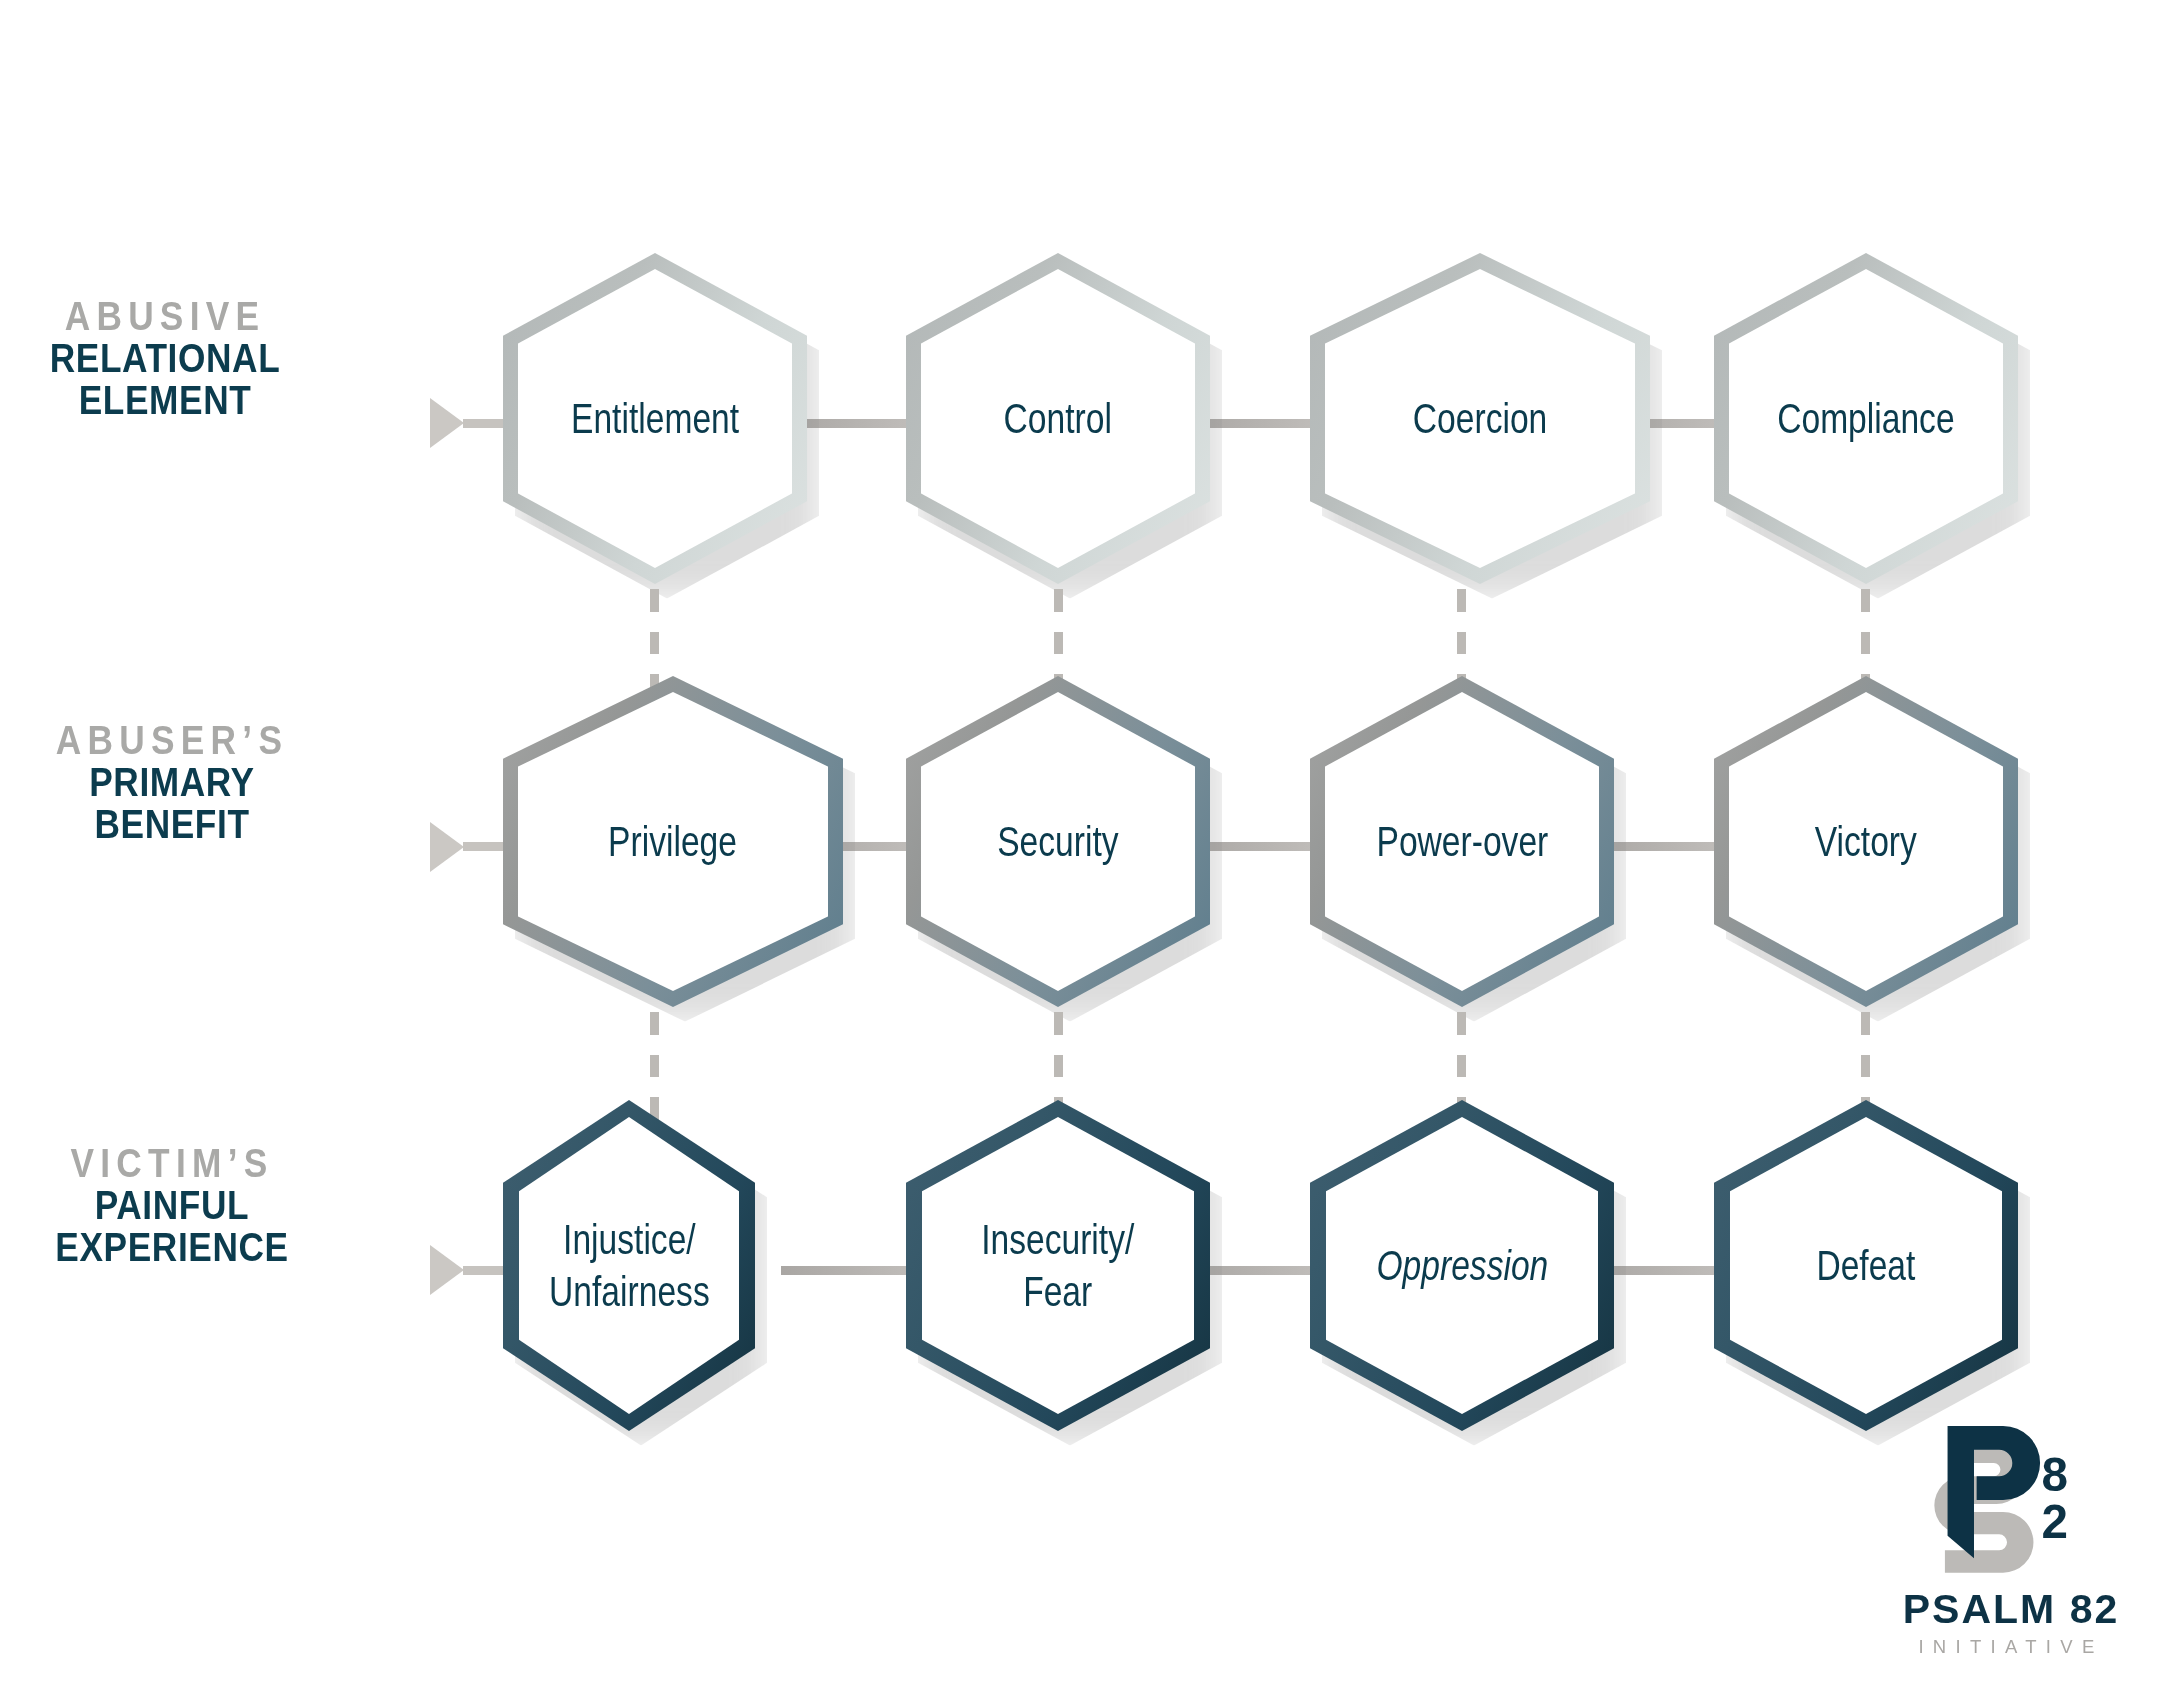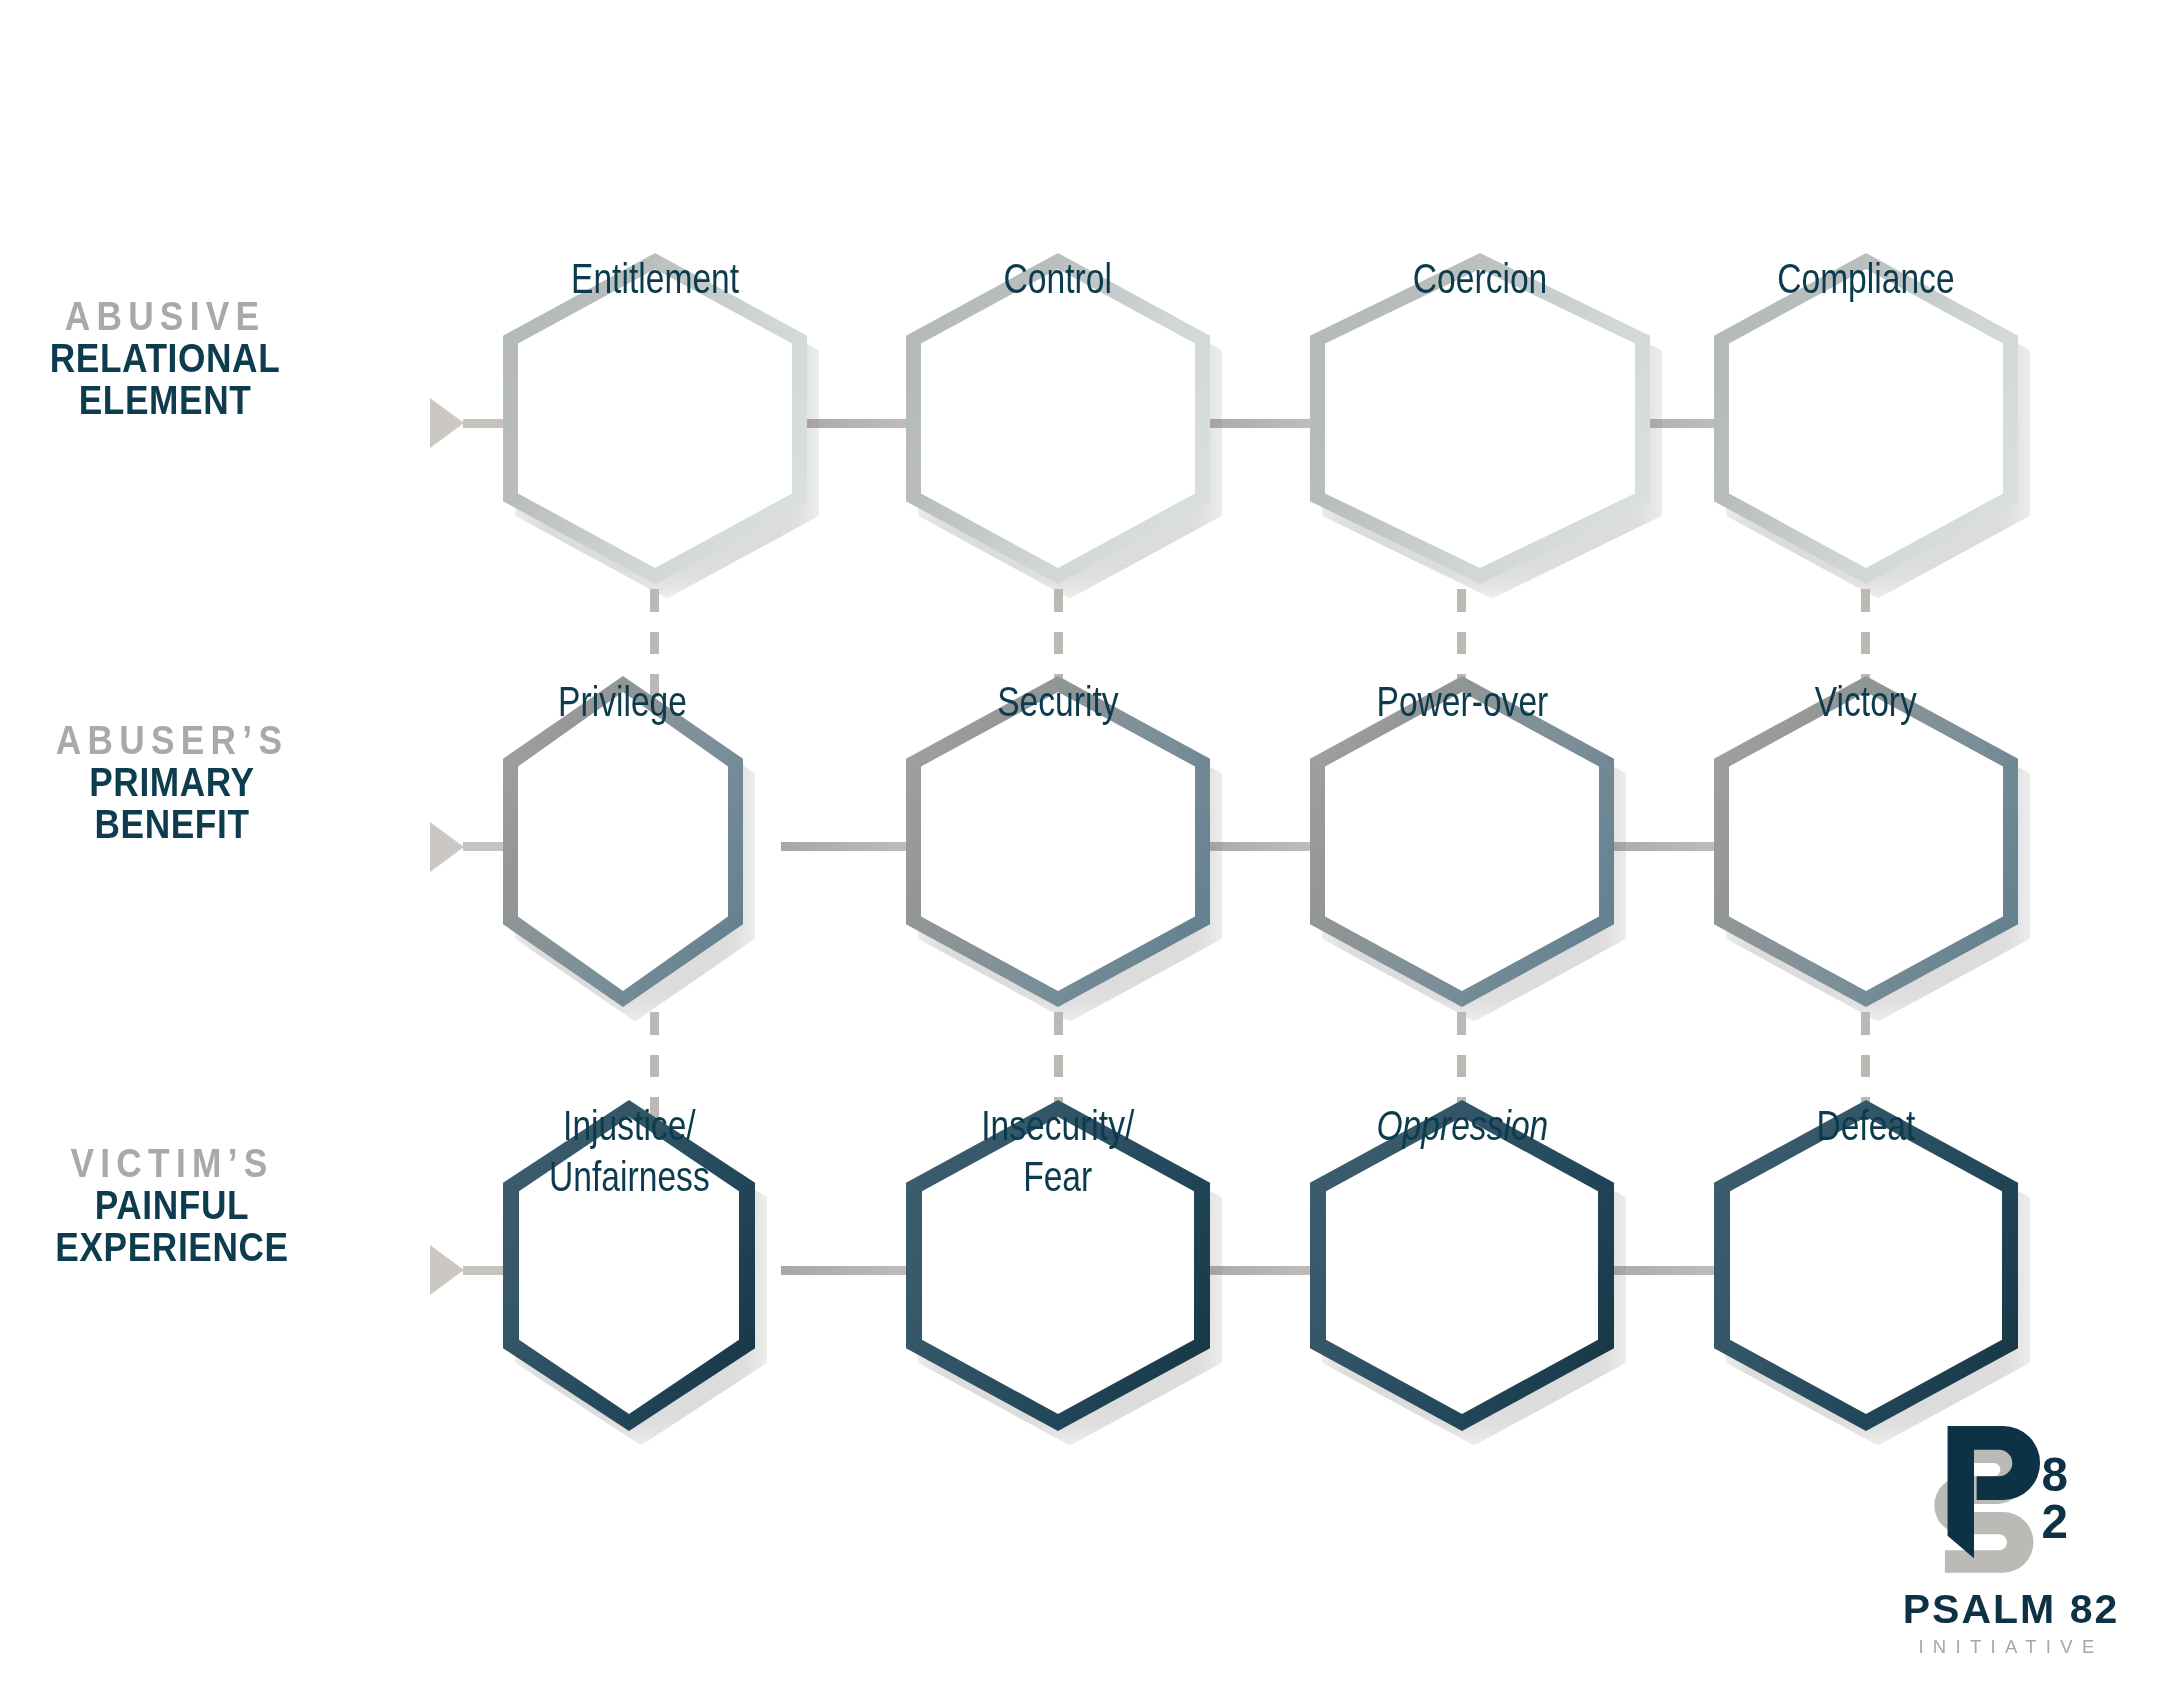--- a/index.html
+++ b/index.html
@@ -36,21 +36,21 @@
   .hex{position:absolute;}
   .hex .outer{position:absolute;inset:0;
     clip-path:polygon(50% 0%,100% 25%,100% 75%,50% 100%,0% 75%,0% 25%);}
   .hex .inner{position:absolute;
     clip-path:polygon(50% 0%,100% 25%,100% 75%,50% 100%,0% 75%,0% 25%);
     background:#ffffff;}
   .hex .shadow{position:absolute;inset:0;
     clip-path:polygon(50% 0%,100% 25%,100% 75%,50% 100%,0% 75%,0% 25%);
     background:rgba(140,140,140,.30);filter:blur(17px);
     transform:translate(12px,14.6px);}
-  .hex .cap{position:absolute;inset:0;display:flex;align-items:flex-start;
+  .hex .cap{position:absolute;inset:0;display:flex;align-items:center;
     justify-content:center;text-align:center;}
   .hex .cap span{display:block;color:#0b3b4d;font-weight:400;
     font-size:42px;line-height:1.22;letter-spacing:0px;
     font-family:"Liberation Sans Narrow","Liberation Sans",sans-serif;
     transform:scaleX(.80);transform-origin:center;white-space:pre-line;}
 
   
   .r1 .outer{background:linear-gradient(118deg,#b2b7b7 0%,#b9bebd 30%,
              #cfd6d5 62%,#dde3e2 100%);}
   .r2 .outer{background:linear-gradient(118deg,#a3a4a3 0%,#959796 26%,
@@ -141,21 +141,21 @@
   <span class="l-rest">PRIMARY</span>
   <span class="l-rest">BENEFIT</span>
 </div>
 <div class="row-arrow" style="left:430px;top:822px;"></div>
 <div class="arrow-stem" style="left:463px;top:842px;width:73px;"></div>
 
 <div class="h-conn" style="left:781px;top:842px;width:152px;"></div>
 <div class="h-conn" style="left:1184px;top:842px;width:152px;"></div>
 <div class="h-conn" style="left:1588px;top:842px;width:152px;"></div>
 
-<div class="hex r2" style="left:503px;top:676px;width:240px;height:331px;">
+<div class="hex r2" style="left:503px;top:676px;width:304px;height:331px;padding-left:36px;">
   <div class="shadow"></div>
   <div class="outer"></div>
   <div class="inner" style="left:14.6px;top:16px;right:14.6px;bottom:16px;"></div>
   <div class="cap">
     <span>Privilege</span>
   </div>
 </div>
 <div class="hex r2" style="left:906px;top:676px;width:304px;height:331px;">
   <div class="shadow"></div>
   <div class="outer"></div>

